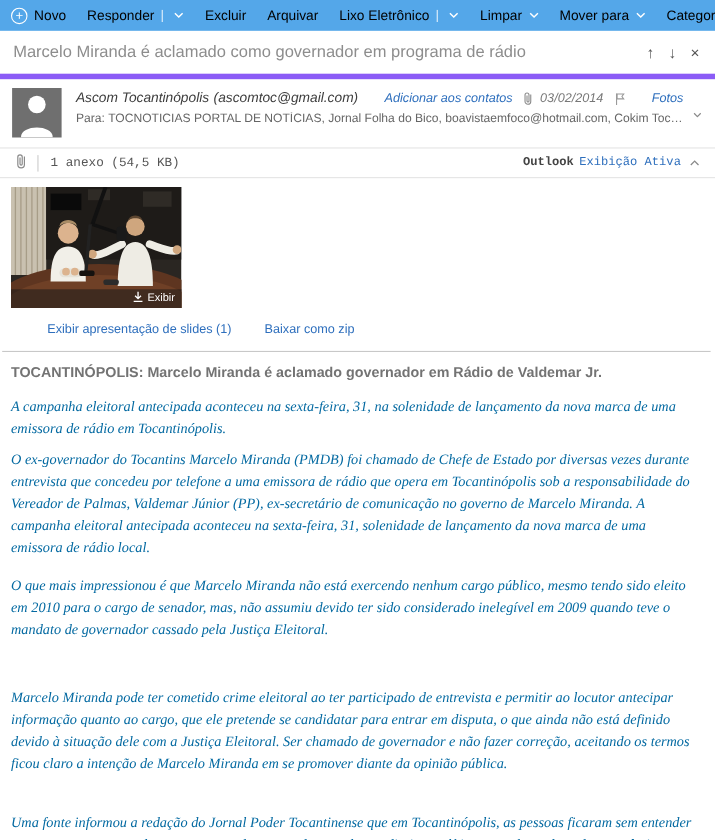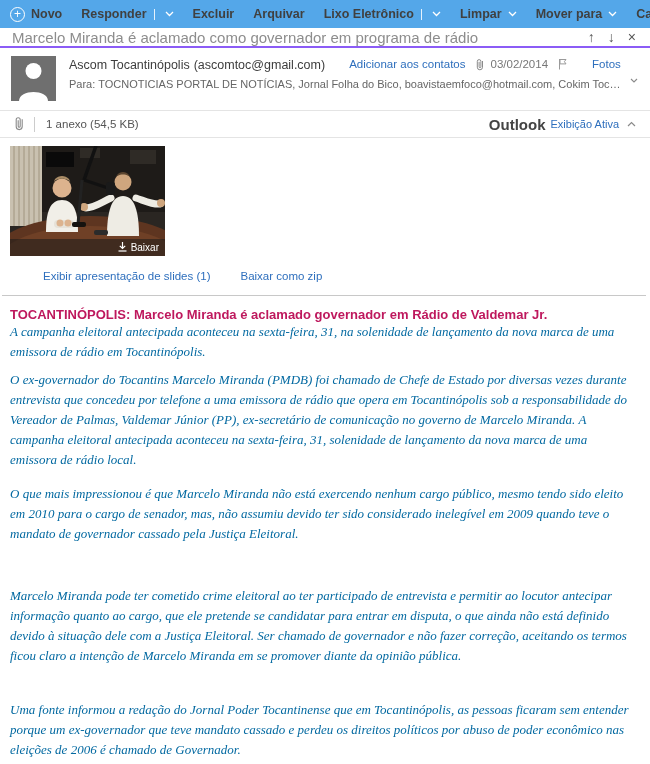--- a/index.html
+++ b/index.html
@@ -17,91 +17,91 @@
     background: #54a7e9;
     display: flex;
     align-items: center;
     padding: 0 8px 0 10px;
     color: #fff;
     font-size: 12.5px;
     white-space: nowrap;
     overflow: hidden;
   }
   .tb-item { display: inline-flex; align-items: center; margin-right: 19px; cursor: default; }
-  .tb-item .lbl { color: #404040; font-weight: bold; }
+  .tb-item .lbl { color: #000000; }
   .plus-circle {
     width: 15px; height: 15px; border: 1.4px solid #fff; border-radius: 50%;
     display: inline-flex; align-items: center; justify-content: center;
     margin-right: 6px; font-size: 12px; line-height: 1;
   }
   .tb-sep { display: inline-block; width: 1px; height: 11px; background: rgba(255,255,255,.85); margin: 0 5px 0 7px; }
   .tb-chev { margin-left: 5px; display: inline-flex; }
   .tb-chev.no-sep { margin-left: 6px; }
   
   .subject-row {
-    height: 20px;
+    height: 44px;
     display: flex; align-items: center;
     padding: 0 14px 0 12px;
-    border-bottom: 2px solid #8b5cf6;
+    border-bottom: 5px solid #8b5cf6;
     justify-content: space-between;
   }
   .subject { flex: 1; font-size: 15px; color: #8d8d8d; white-space: nowrap; overflow: hidden; }
   .subject-icons { display: inline-flex; gap: 13px; color: #555; font-size: 14px; }
   .subject-icons span { cursor: default; }
   
   .msg-header {
     display: flex;
     padding: 8px 12px 9px 11px;
     border-bottom: 1px solid #e4e4e4;
   }
   .avatar { width: 45px; height: 45px; background: #6f6f6f; flex: 0 0 auto; }
   .hdr-text { margin-left: 13px; flex: 1; min-width: 0; padding-top: 2px; }
-  .hdr-line1 { font-size: 12.5px; color: #3d3d3d; display: flex; align-items: flex-start; flex-wrap: nowrap; white-space: nowrap; }
+  .hdr-line1 { font-size: 12.5px; color: #3d3d3d; display: flex; align-items: flex-end; flex-wrap: nowrap; white-space: nowrap; font-style: italic; }
   .sender-name { color: #3d3d3d; }
   .sender-email { color: #3d3d3d; margin-left: 4px; }
   a.blue, .blue { color: #2e6fbd; text-decoration: none; cursor: pointer; }
   .hdr-line1 .blue { margin-left: 24px; font-size: 11.5px; }
   .hdr-ico { margin-left: 9px; display: inline-flex; align-items: center; }
   .hdr-date { margin-left: 6px; font-size: 11.5px; color: #777; }
   .hdr-line2 { margin-top: 6px; font-size: 11px; color: #666; white-space: nowrap; overflow: hidden; display: flex; }
   .hdr-line2 .to-label { margin-right: 3px; }
   .recips { overflow: hidden; text-overflow: ellipsis; }
   .recip-chev { margin-left: 5px; display: inline-flex; }
   
   .attach-bar {
     height: 27px;
     display: flex; align-items: center;
     padding: 0 14px 0 14px;
     border-bottom: 1px solid #e4e4e4;
-    font-size: 11.5px; color: #555;
+    font-size: 11.5px; color: #555; font-family: Liberation Mono, monospace;
   }
   .attach-bar .vsep { width: 1px; height: 15px; background: #ccc; margin: 0 11px 0 9px; }
   .attach-right { margin-left: auto; display: inline-flex; align-items: center; gap: 5px; }
-  .outlook-lbl { font-weight: bold; color: #444; font-size: 15px; }
+  .outlook-lbl { font-weight: bold; color: #444; font-size: 11px; }
   .view-mode { font-size: 11px; }
   .chev-up { display: inline-flex; margin-left: 3px; }
   
   .photo-wrap { margin: 8px 0 0 10px; width: 155px; height: 110px; position: relative; }
   .photo-wrap svg.photo { display: block; }
   .dl-overlay {
     position: absolute; left: 0; right: 0; bottom: 0; height: 17px;
     background: rgba(25,25,25,.55);
     display: flex; align-items: center; justify-content: flex-end;
     padding-right: 6px; gap: 4px;
     color: #fff; font-size: 10px;
   }
   
   .links-row { margin: 14px 0 0 12px; font-size: 11.5px; display: flex; gap: 30px; padding-left: 31px; }
   
   hr.divider { border: none; border-top: 1px solid #c8c8c8; margin: 13px 4px 0 2px; }
   .article { padding: 11px 16px 0 10px; }
   .article h1 {
-    font-size: 13px; font-weight: bold; color: #be185d;
+    font-size: 13px; font-weight: bold; color: #737373;
     font-family: "Liberation Sans", sans-serif;
-    margin-bottom: 0;
+    margin-bottom: 14px;
   }
   .article p {
     font-family: "Liberation Serif", serif;
     font-size: 13px; line-height: 20px; color: #0369a1;
     margin-bottom: 8px;
     font-style: italic;
   }
   .article p.p2 { margin-bottom: 14px; }
   .article p.p3 { margin-bottom: 42px; }
   .article p.p4 { margin-bottom: 34px; }
@@ -273,21 +273,21 @@
 
     <rect x="84" y="84" width="14" height="5" rx="2" fill="#2b2b2b"></rect>
   </svg>
   <div class="dl-overlay">
     <span>
       <svg width="9" height="10" viewBox="0 0 9 10">
           <path d="M4.5 0v6M1.8 3.8L4.5 6.5l2.7-2.7" stroke="#fff" stroke-width="1.2" fill="none"></path>
           <path d="M0.5 9h8" stroke="#fff" stroke-width="1.2"></path>
         </svg>
     </span>
-    <span>Baixar</span>
+    <span>Exibir</span>
   </div>
 </div>
 
 <div class="links-row">
   <span class="blue">Exibir apresentação de slides (1)</span>
   <span class="blue">Baixar como zip</span>
 </div>
 
 <hr class="divider">
 

